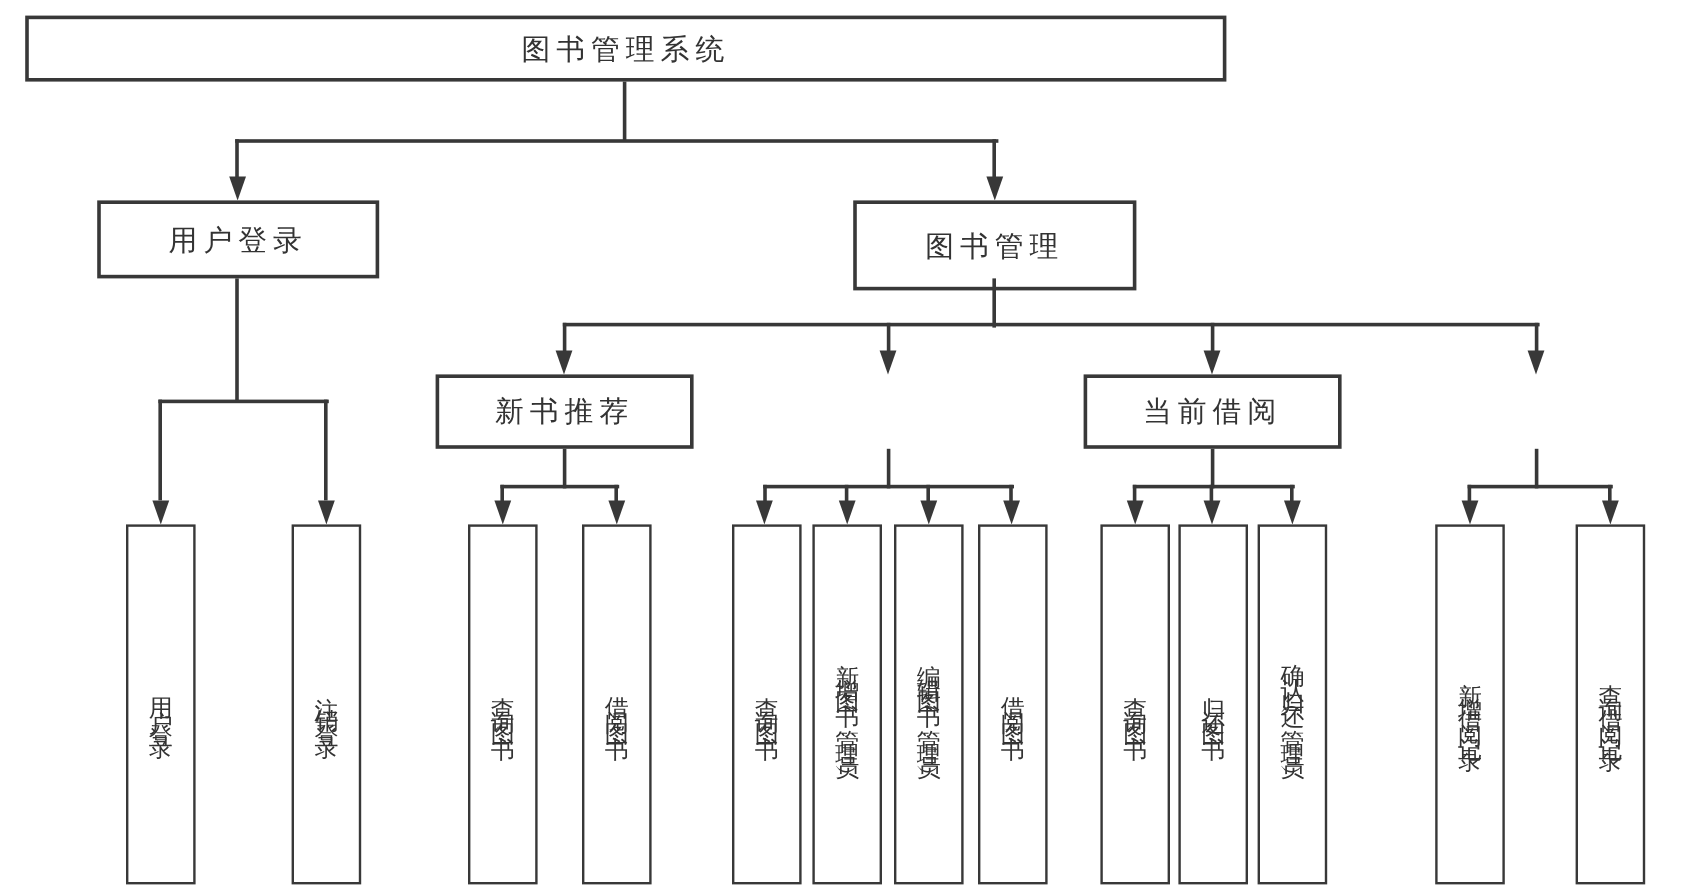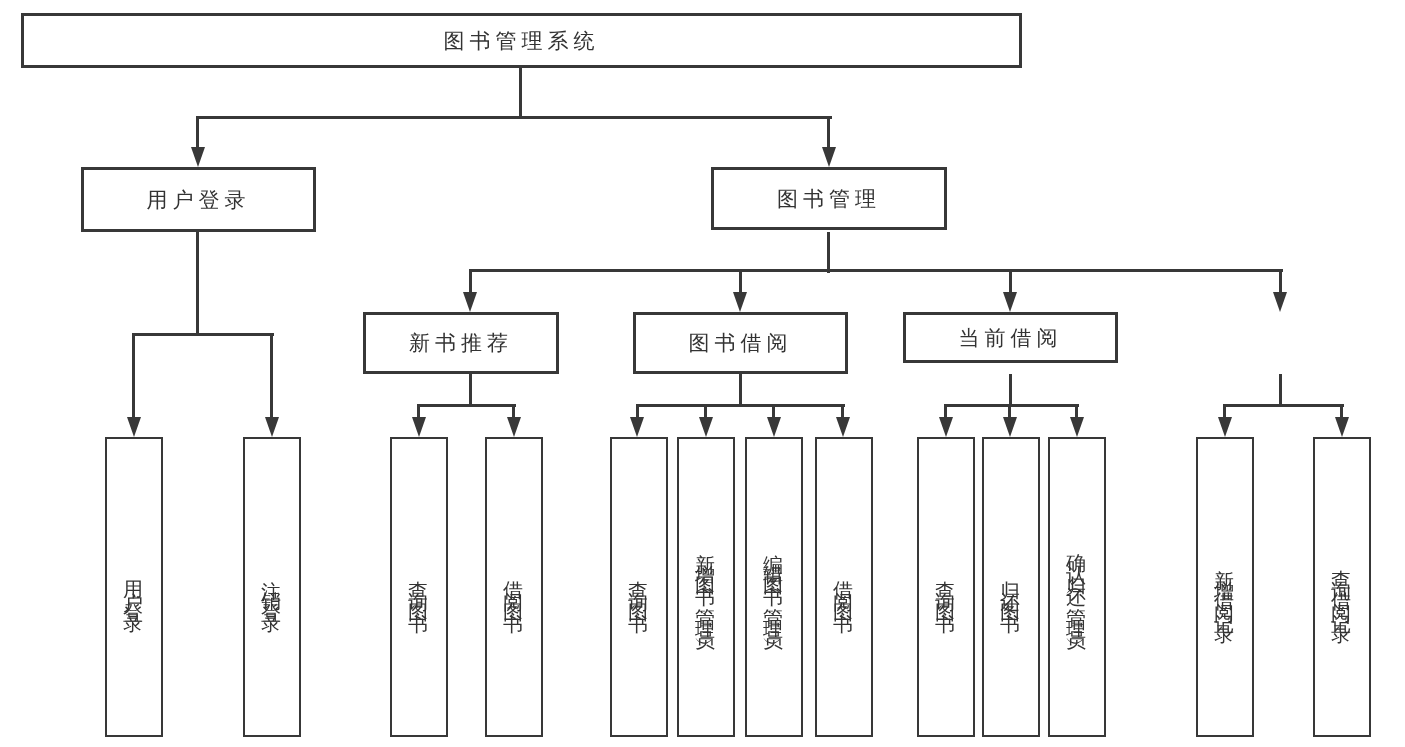--- a/index.html
+++ b/index.html
@@ -10,21 +10,21 @@
     font-family:"Liberation Sans","DejaVu Sans",sans-serif;
     color:#333333;
     overflow:hidden;
   }
   
   .box{
     position:absolute;
     border:3px solid #383838;
     background:#ffffff;
     display:flex;align-items:center;justify-content:center;
-    font-size:21px;letter-spacing:5px;color:#333333;
+    font-size:24px;letter-spacing:5px;color:#333333;
     box-sizing:border-box;
   }
   
   .vbox{
     position:absolute;
     top:437px;height:300px;width:58px;
     border:2.5px solid #383838;
     background:#ffffff;
     display:flex;align-items:center;justify-content:center;
     writing-mode:vertical-rl;text-orientation:mixed;
@@ -57,21 +57,21 @@
   <div class="vl" style="left:519px;top:68px;height:50px;"></div>
   <div class="hl" style="left:196px;top:116px;width:636px;"></div>
   <div class="vl" style="left:196px;top:116px;height:34px;"></div>
   <div class="tri" style="left:191px;top:147px;"></div>
   <div class="vl" style="left:827px;top:116px;height:34px;"></div>
   <div class="tri" style="left:822px;top:147px;"></div>
 
   <div class="box" style="left:81px;top:167px;width:235px;height:65px;">
     <span>用户登录</span>
   </div>
-  <div class="box" style="left:711px;top:167px;width:236px;height:63px;">
+  <div class="box" style="left:711px;top:167px;width:236px;height:75px;">
     <span>图书管理</span>
   </div>
 
   <div class="vl" style="left:196px;top:232px;height:103px;"></div>
   <div class="hl" style="left:132px;top:333px;width:142px;"></div>
   <div class="vl" style="left:132px;top:333px;height:84px;"></div>
   <div class="tri" style="left:127px;top:417px;"></div>
   <div class="vl" style="left:270px;top:333px;height:84px;"></div>
   <div class="tri" style="left:265px;top:417px;"></div>
 
@@ -79,27 +79,24 @@
   <div class="hl" style="left:469px;top:269px;width:814px;"></div>
   <div class="vl" style="left:469px;top:269px;height:26px;"></div>
   <div class="tri" style="left:463px;top:292px;"></div>
   <div class="vl" style="left:739px;top:269px;height:26px;"></div>
   <div class="tri" style="left:733px;top:292px;"></div>
   <div class="vl" style="left:1009px;top:269px;height:26px;"></div>
   <div class="tri" style="left:1003px;top:292px;"></div>
   <div class="vl" style="left:1279px;top:269px;height:26px;"></div>
   <div class="tri" style="left:1273px;top:292px;"></div>
 
-  <div class="box" style="left:363px;top:312px;width:196px;height:62px;">
+  <div class="box" style="left:363px;top:312px;width:215px;height:62px;">
     <span>新书推荐</span>
   </div>
-  <div class="box" style="left:633px;top:312px;width:215px;height:62px;">
-    <span>图书借阅</span>
-  </div>
-  <div class="box" style="left:903px;top:312px;width:215px;height:51px;">
+  <div class="box" style="left:903px;top:312px;width:215px;height:62px;">
     <span>当前借阅</span>
   </div>
 
   <div class="vl" style="left:469px;top:374px;height:33px;"></div>
   <div class="hl" style="left:417px;top:404px;width:99px;"></div>
   <div class="vl" style="left:417px;top:404px;height:16px;"></div>
   <div class="tri" style="left:412px;top:417px;"></div>
   <div class="vl" style="left:512px;top:404px;height:16px;"></div>
   <div class="tri" style="left:507px;top:417px;"></div>
 

